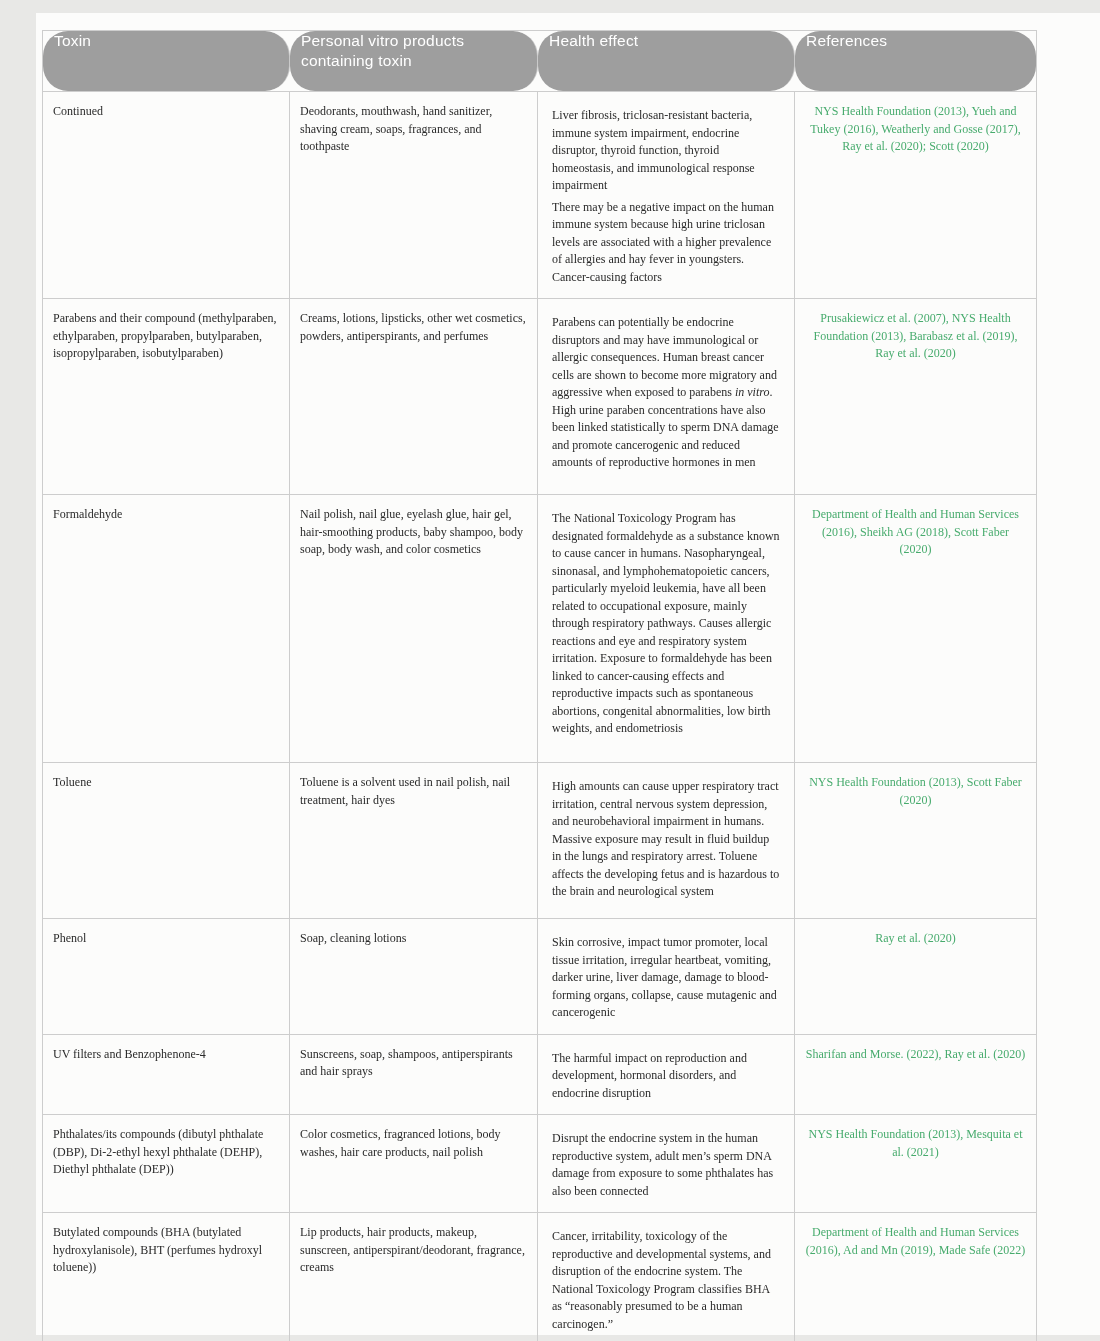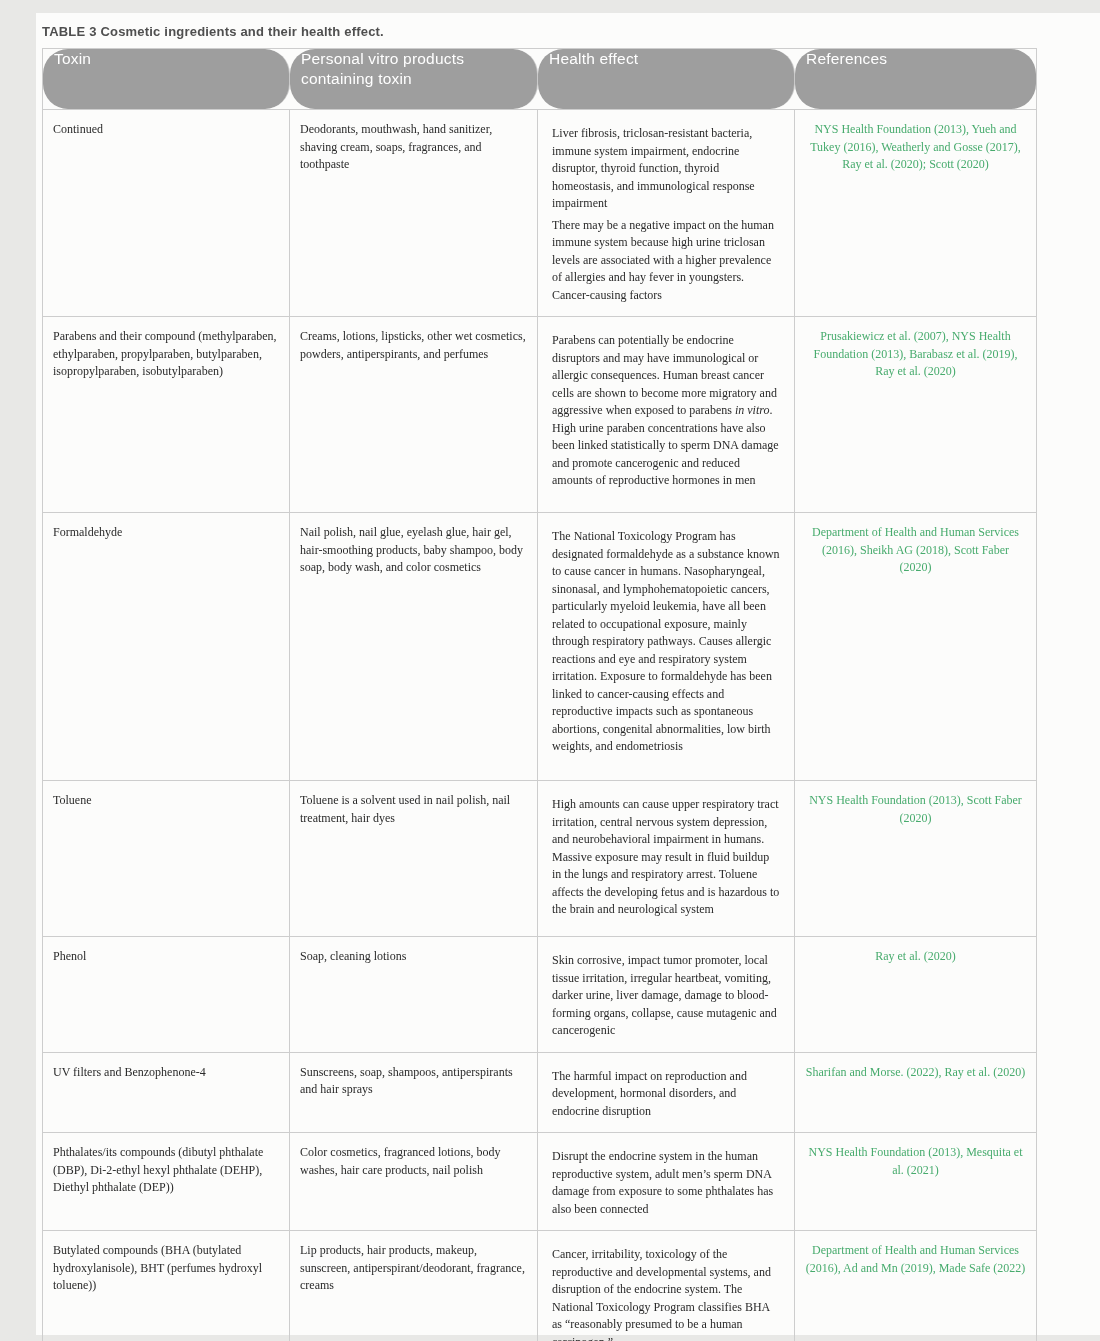--- a/index.html
+++ b/index.html
@@ -58,21 +58,20 @@
   td .para em{font-style:italic;}
   .continued{
     width:999px;text-align:right;margin-top:6px;
     font-size:12.5px;color:#1f1f1f;line-height:16px;
   }
 </style>
 </head>
 <body>
 
 <div class="sheet">
-  <div class="table-title">TABLE 3 Cosmetic ingredients and their health effect.</div>
 
   <table class="tbl">
     <colgroup>
         <col class="c1">
         <col class="c2">
         <col class="c3">
         <col class="c4">
       </colgroup>
     <thead>
       <tr>

